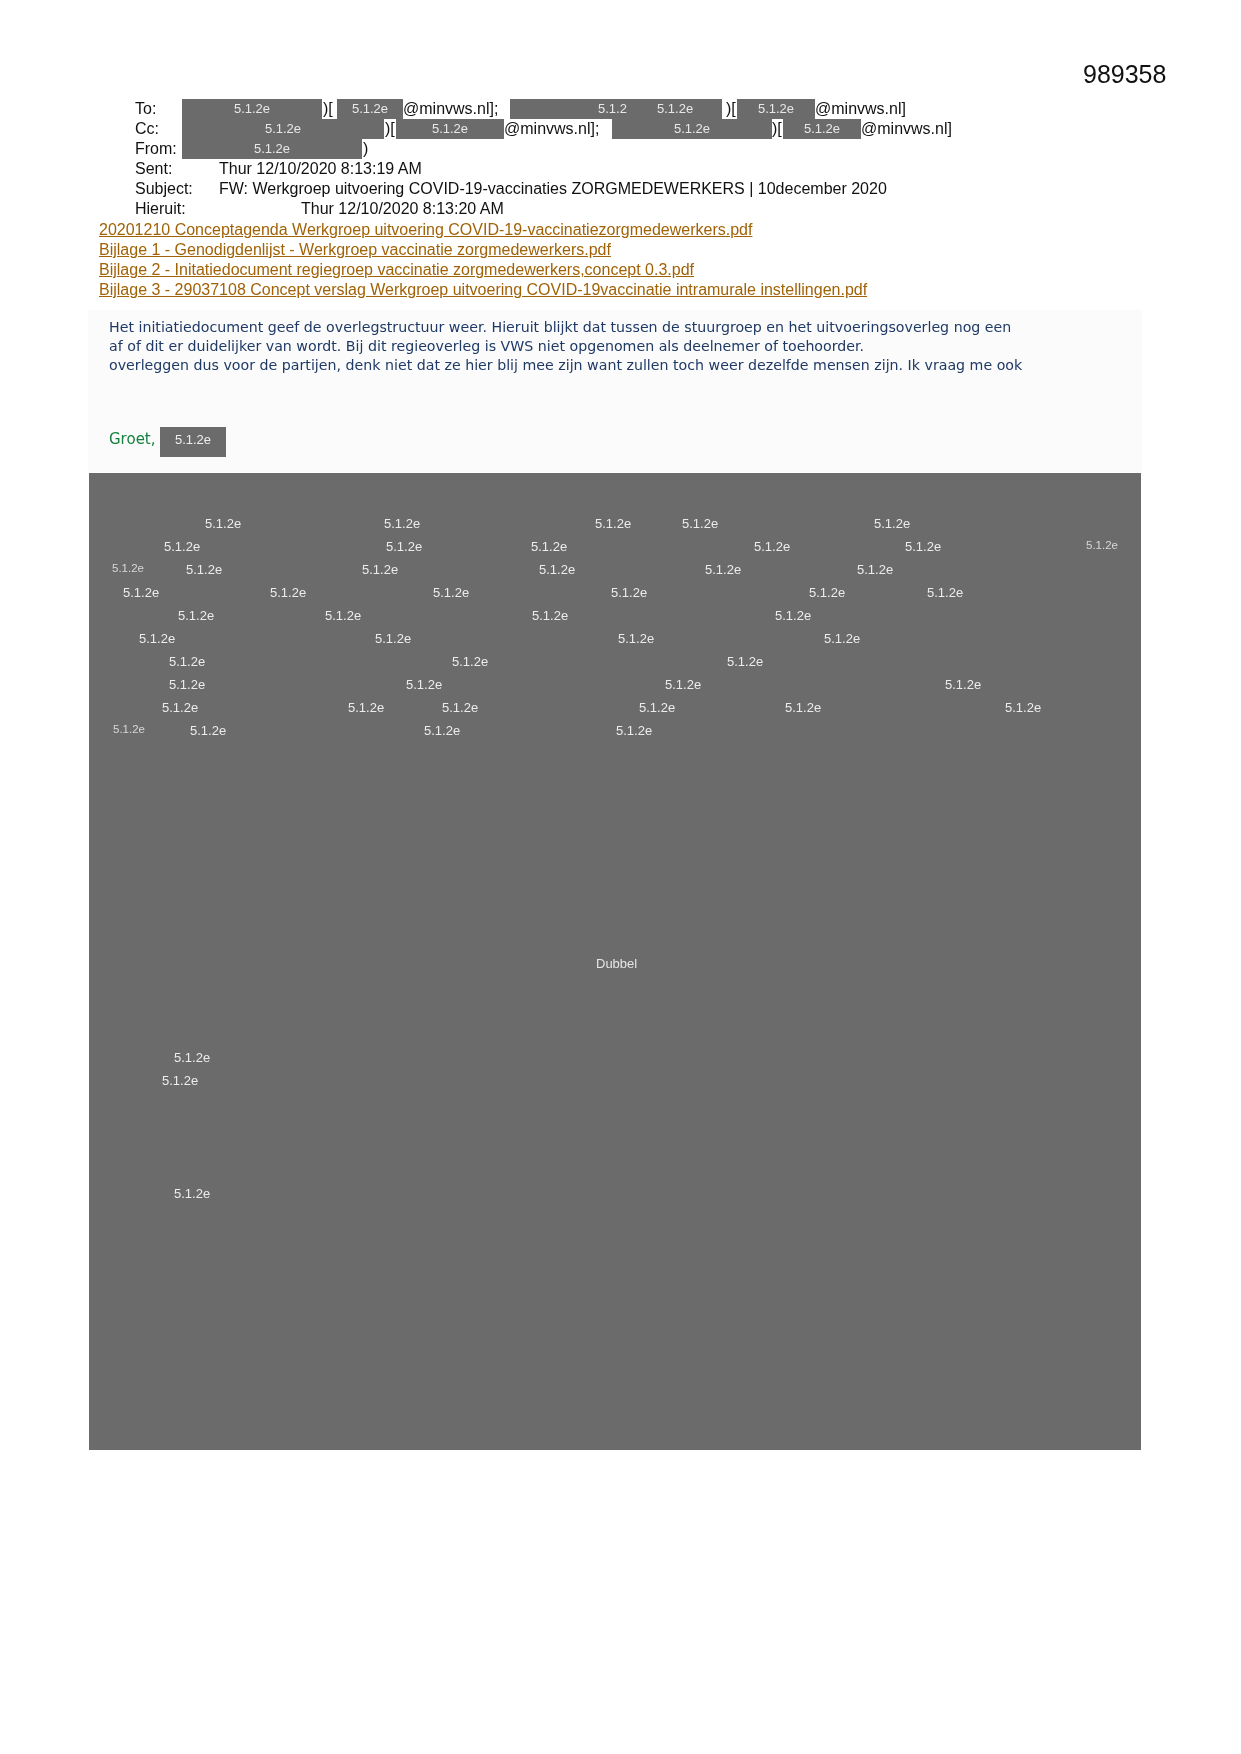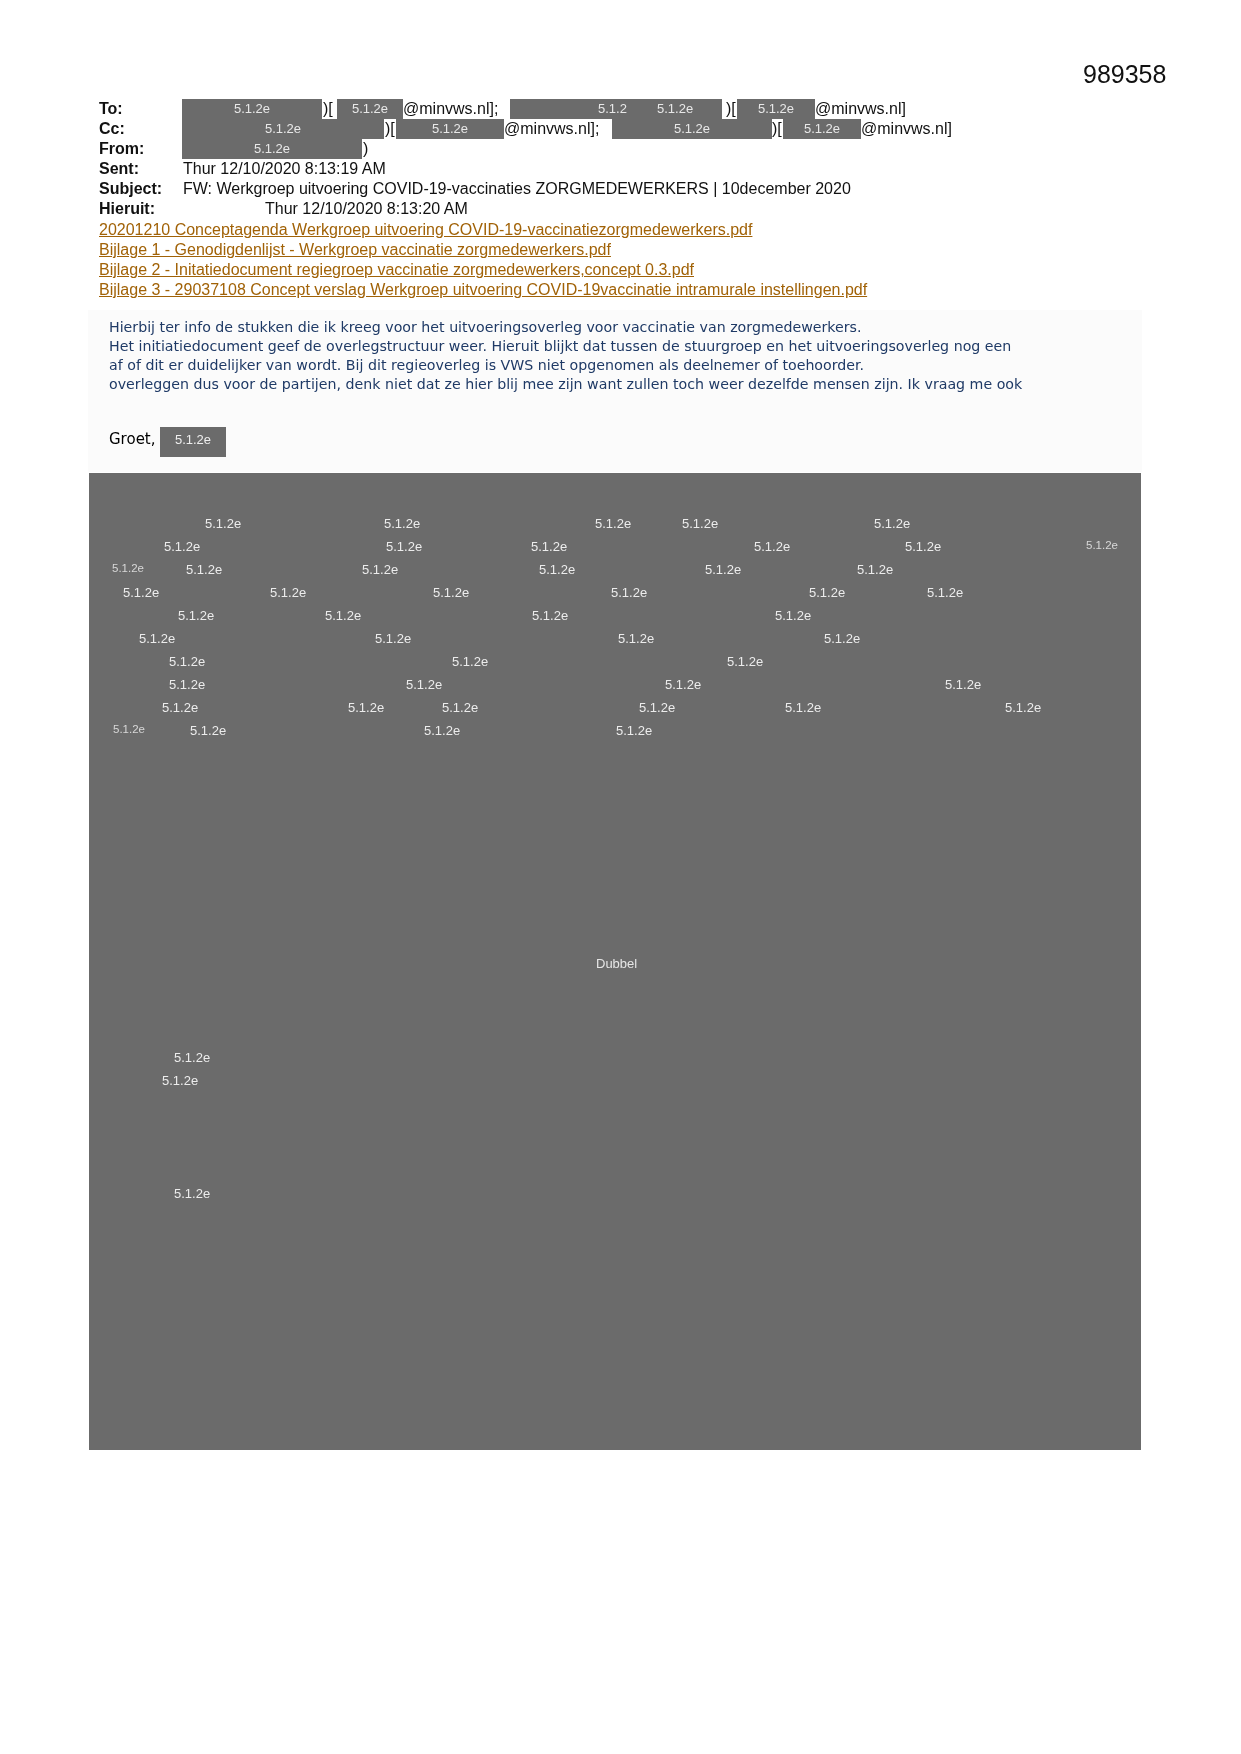--- a/index.html
+++ b/index.html
@@ -2,35 +2,35 @@
 <html><head>
   <meta charset="utf-8">
   <style>
     html, body { margin:0; padding:0; }
     body {
       width:1241px; height:1754px; position:relative; background:#ffffff;
       font-family:"Liberation Sans", sans-serif; color:#111; overflow:hidden;
     }
     .doc-id { position:absolute; left:1083px; top:60px; font-size:25px; color:#111; }
     .hdr { position:absolute; left:99px; font-size:16px; line-height:20px; white-space:nowrap; }
-    .hdr .lbl { font-weight:bold; display:inline-block; }
+    .hdr .lbl { font-weight:normal; display:inline-block;margin-left:36px; }
     .redact {
       position:absolute; background:#6b6b6b; color:#e8e8e8; font-size:13px;
       text-align:center; line-height:20px; height:20px;
     }
     .txt { position:absolute; font-size:16px; line-height:20px; white-space:nowrap; color:#111; }
     .links { position:absolute; left:99px; top:220px; font-size:16px; line-height:20px; }
     .links a { display:block; color:#a16207; text-decoration:underline; white-space:nowrap; }
     .body-wrap { position:absolute; left:88px; top:310px; width:1054px; height:162px; background:#fbfbfb; }
     .body-text {
       position:absolute; left:109px; top:318px; width:1030px;
       font-family:"DejaVu Sans", sans-serif; font-size:14.2px; line-height:19px; color:#1f3a66;
     }
     .body-text p { margin:0; white-space:nowrap; }
-    .greet { position:absolute; left:109px; top:430px; font-family:"DejaVu Sans", sans-serif; font-size:15px; color:#000000; }
+    .greet { position:absolute; left:109px; top:430px; font-family:"DejaVu Sans", sans-serif; font-size:15px; color:#15803d; }
     .greet-redact { position:absolute; left:160px; top:427px; width:66px; height:30px; background:#6b6b6b; color:#eee; font-size:13px; line-height:26px; text-align:center; }
     .gray-block { position:absolute; left:89px; top:473px; width:1052px; height:977px; background:#6b6b6b; }
     .glabel { position:absolute; color:#ececec; font-size:13px; white-space:nowrap; }
     .glabel.small { font-size:11.5px; color:#d8d8d8; }
     .dubbel { position:absolute; left:596px; top:956px; color:#e6e6e6; font-size:13px; }
   </style>
 </head>
 <body>
 
 <div class="doc-id">989358</div>
@@ -82,21 +82,20 @@
 
 <div class="links">
   <a>20201210 Conceptagenda Werkgroep uitvoering COVID-19-vaccinatiezorgmedewerkers.pdf</a>
   <a>Bijlage 1 - Genodigdenlijst - Werkgroep vaccinatie zorgmedewerkers.pdf</a>
   <a>Bijlage 2 - Initatiedocument regiegroep vaccinatie zorgmedewerkers,concept 0.3.pdf</a>
   <a>Bijlage 3 - 29037108  Concept verslag Werkgroep uitvoering COVID-19vaccinatie intramurale instellingen.pdf</a>
 </div>
 
 <div class="body-wrap"></div>
 <div class="body-text">
-  <p>Hierbij ter info de stukken die ik kreeg voor het uitvoeringsoverleg voor vaccinatie van zorgmedewerkers.</p>
   <p>Het initiatiedocument geef de overlegstructuur weer. Hieruit blijkt dat tussen de stuurgroep en het uitvoeringsoverleg nog een</p>
   <p>af of dit er duidelijker van wordt. Bij dit regieoverleg is VWS niet opgenomen als deelnemer of toehoorder.</p>
   <p>overleggen dus voor de partijen, denk niet dat ze hier blij mee zijn want zullen toch weer dezelfde mensen zijn. Ik vraag me ook</p>
 </div>
 <div class="greet">Groet,</div>
 <div class="greet-redact">5.1.2e</div>
 
 <div class="gray-block" id="gray-block"></div>
 <div class="dubbel">Dubbel</div>
 

